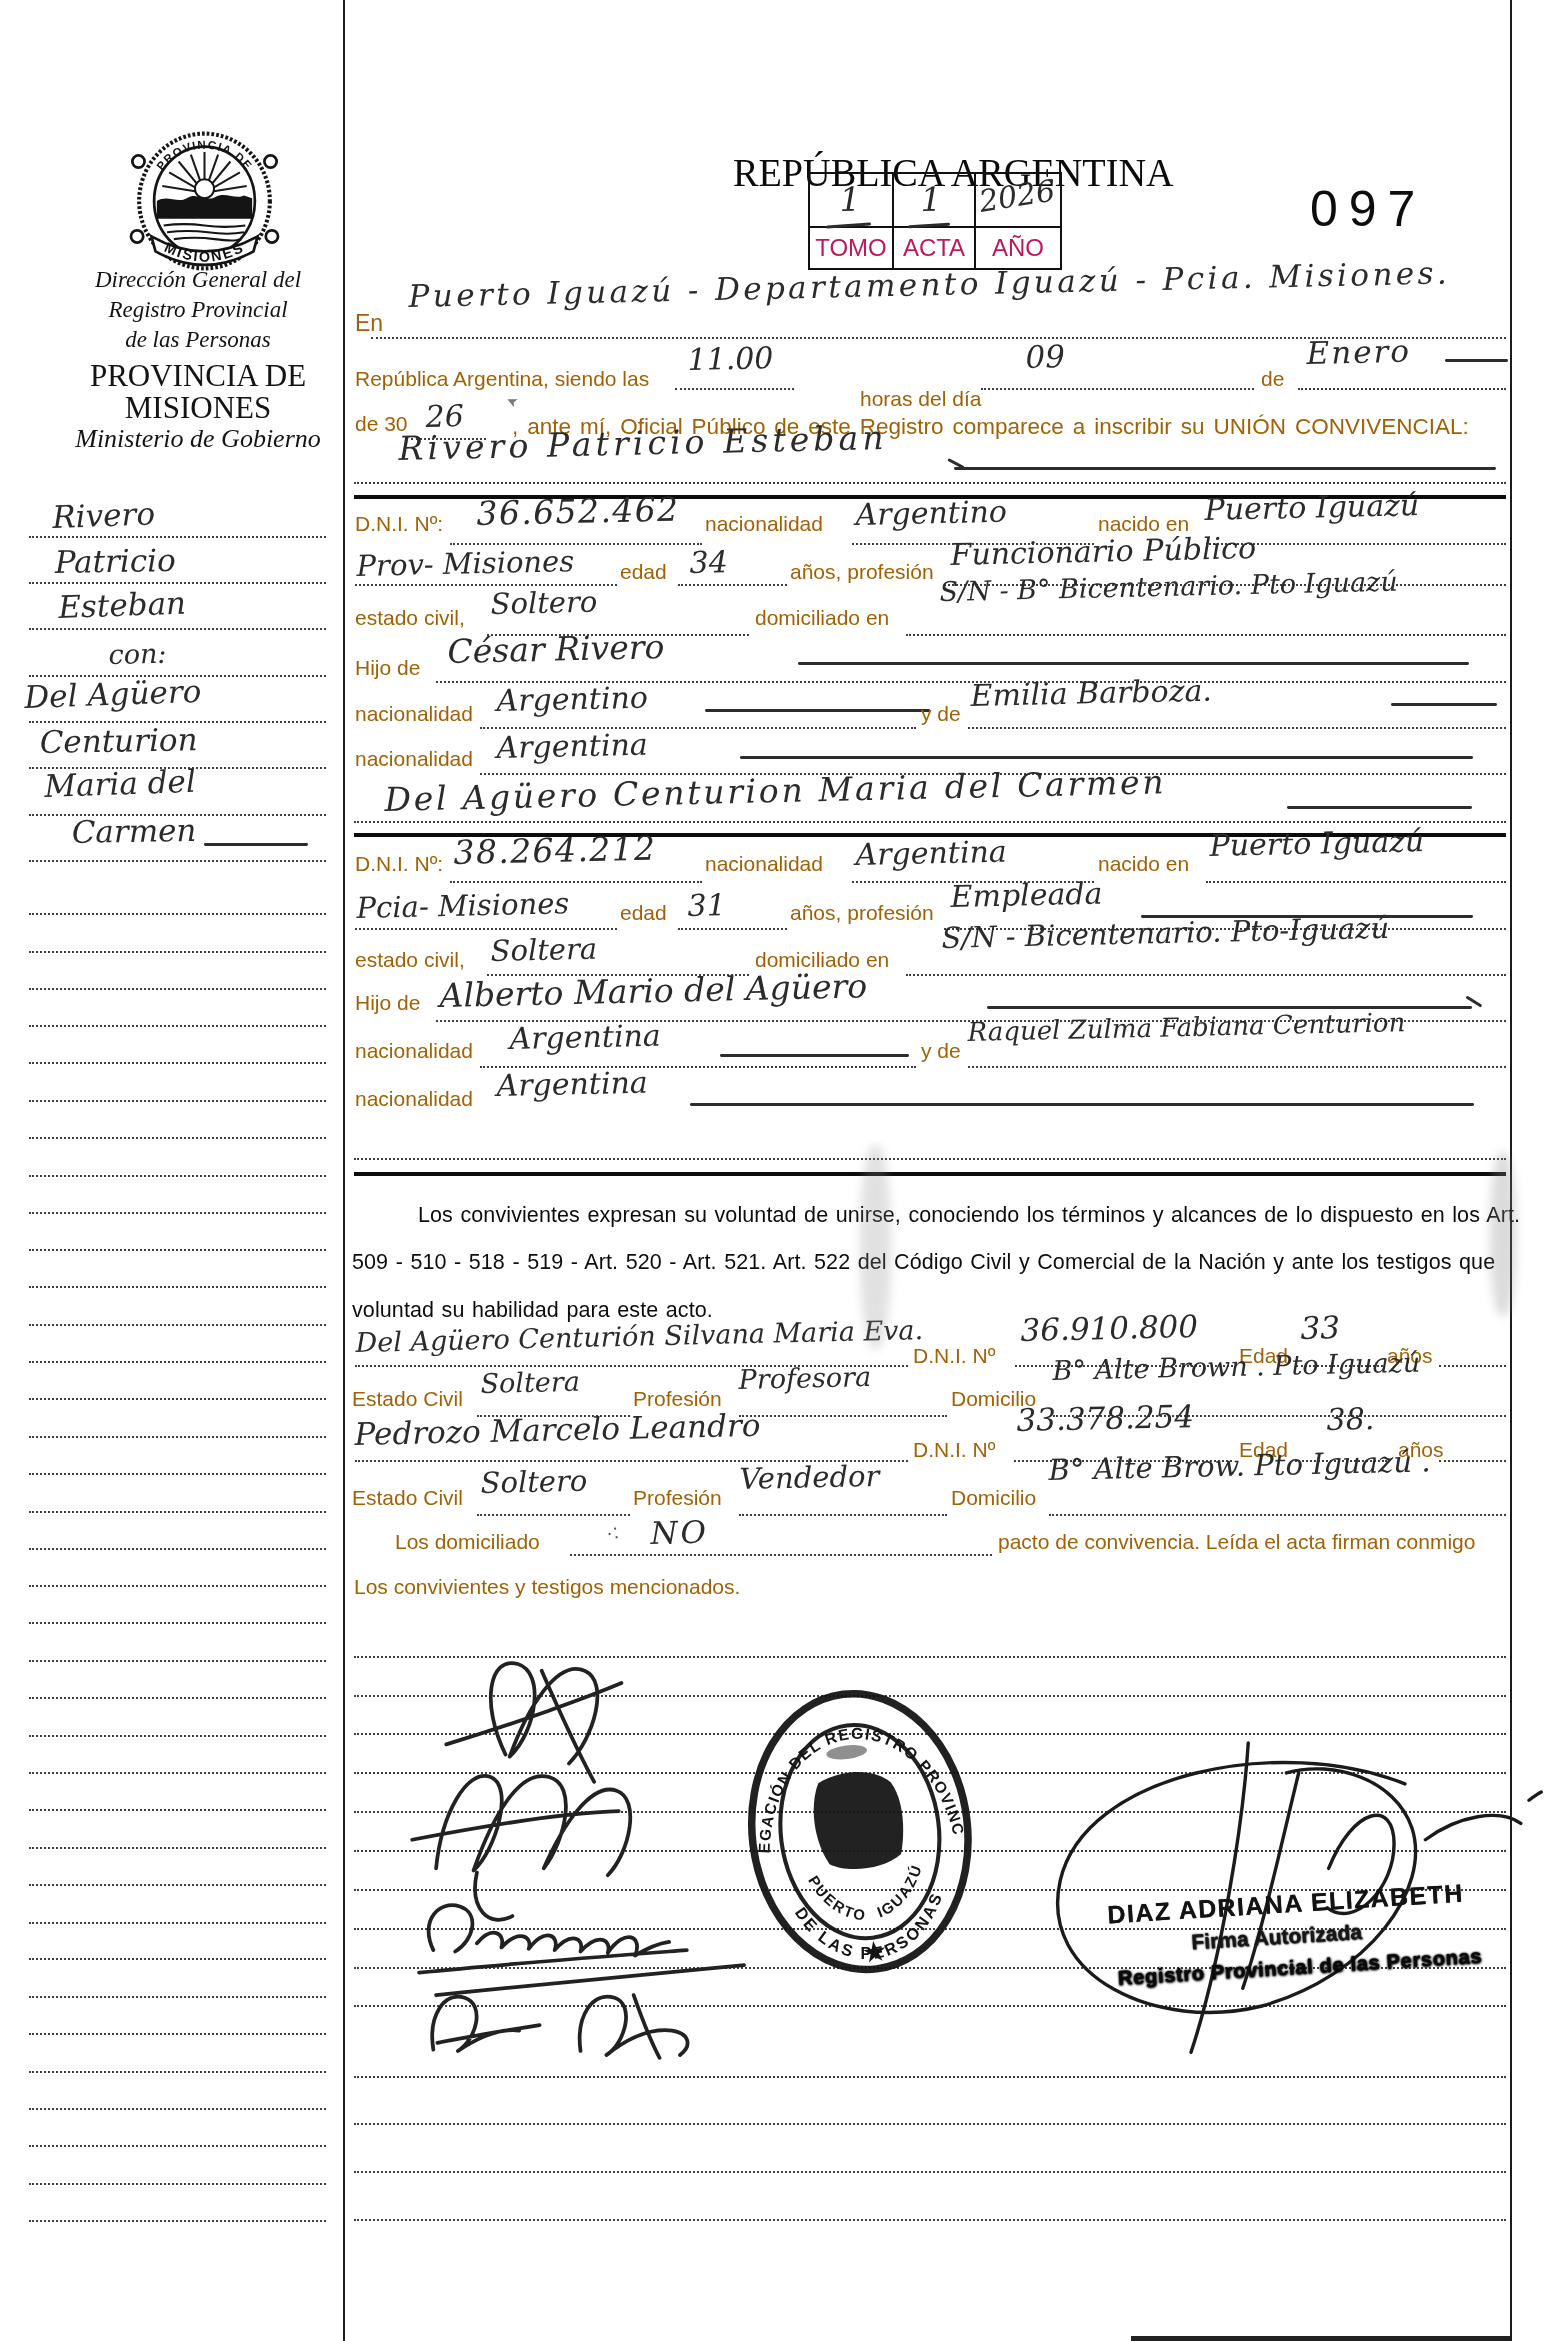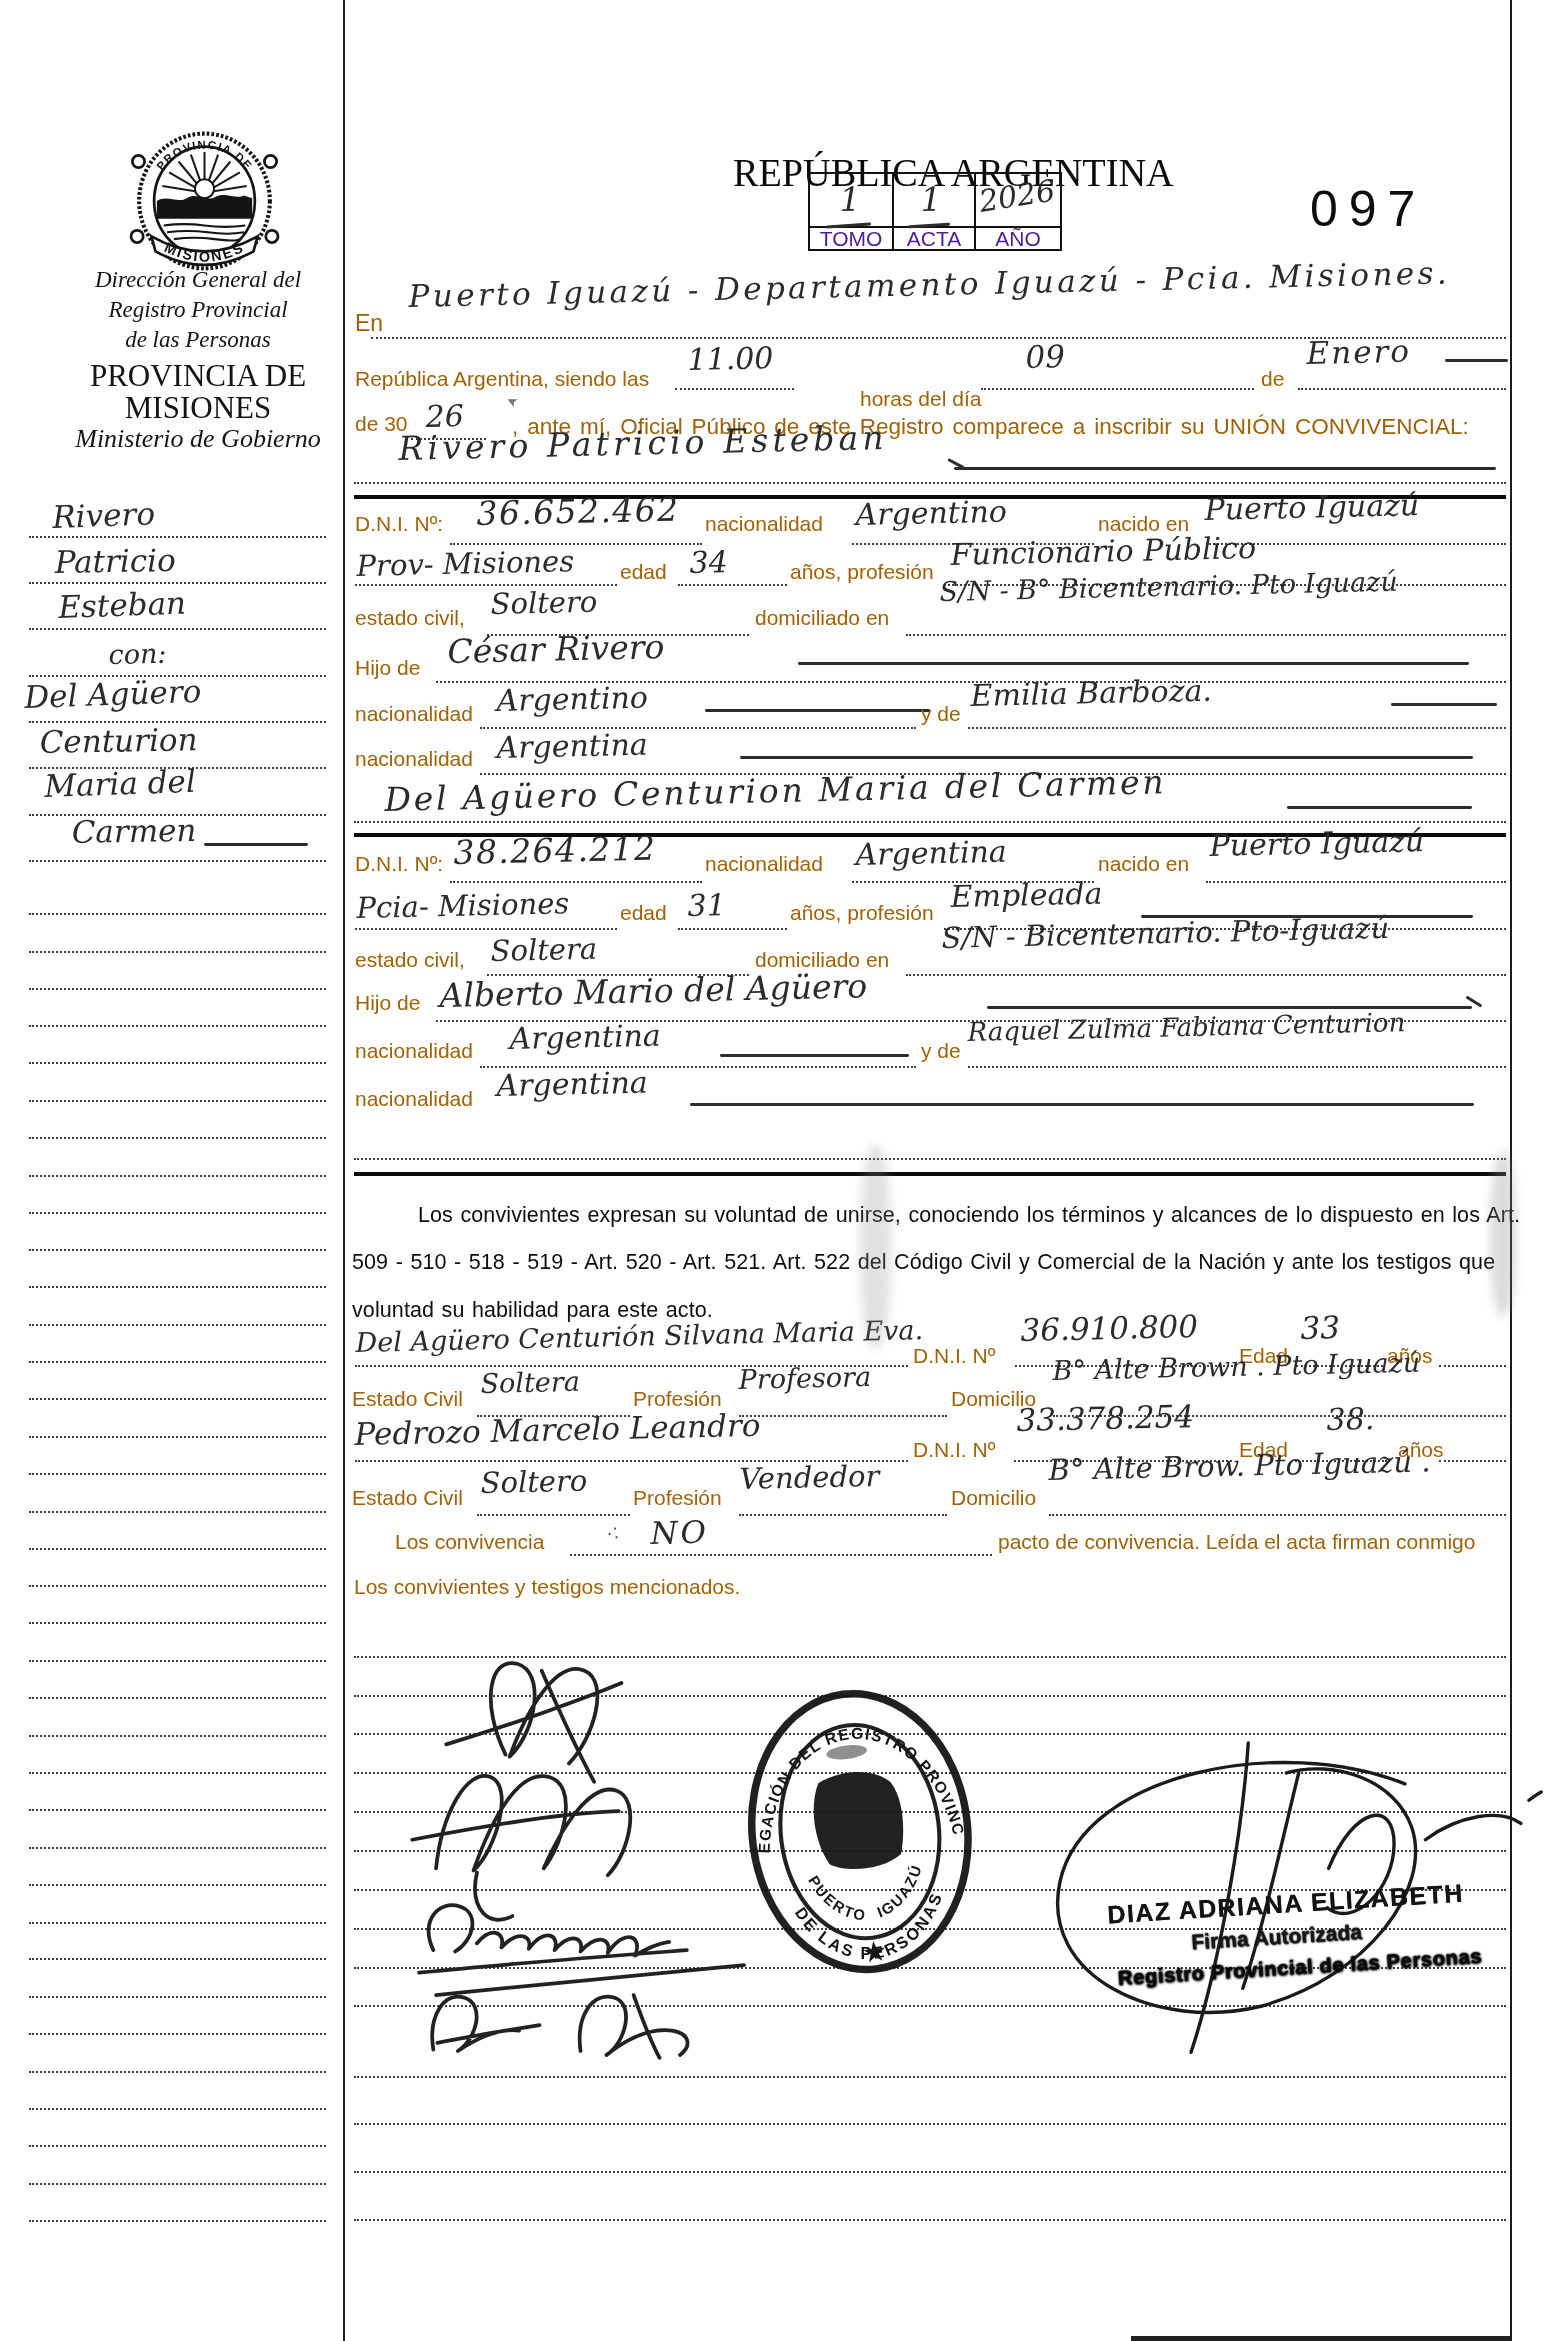--- a/index.html
+++ b/index.html
@@ -22,22 +22,22 @@
   .rl{position:absolute;height:4.1px;background:#0c0c0c;}
   .vl{position:absolute;width:2px;background:#1c1c1c;}
   .serif{font-family:"Liberation Serif",serif;}
   .ital{font-style:italic;}
   .sidebar-text{position:absolute;left:48px;width:300px;text-align:center;color:#141414;}
   
   .regtable{position:absolute;left:808px;top:172px;border:2.7px solid #111;display:flex;}
   .regcol{border-right:2.7px solid #111;display:flex;flex-direction:column;}
   .regcol:last-child{border-right:none;}
   .regval{height:52px;border-bottom:2.7px solid #111;position:relative;}
-  .reglab{height:21px;display:flex;align-items:center;justify-content:center;
-          font-size:21px;color:#4c1d95;}
+  .reglab{height:40px;display:flex;align-items:center;justify-content:center;
+          font-size:24px;color:#be185d;}
   .namestamp{position:absolute;left:1109px;top:1889px;transform:rotate(-3.5deg);
              font-family:"Liberation Sans",sans-serif;}
   .ns1{font-size:25px;font-weight:bold;letter-spacing:1.4px;color:#131313;
        text-shadow:0 0 0.7px #111;}
   .ns2{font-size:21px;font-weight:bold;color:#161616;margin:5.5px 0 0 82px;
        text-shadow:0 0 2px #222,0.7px 0.7px 1.4px #333;}
   .ns3{font-size:20px;font-weight:bold;letter-spacing:0.7px;color:#0a0a0a;margin:8.2px 0 0 6.8px;
        text-shadow:0 0 2px #000,0.7px 0.7px 2.7px #111,-0.7px 0.7px 2px #222;}
   .smudge{position:absolute;background:#8a8a8a;filter:blur(4.8px);border-radius:45%;}
   .para{position:absolute;font-size:21.5px;letter-spacing:0.1px;word-spacing:1.4px;
@@ -349,21 +349,21 @@
   <span class="lb" style="left:352px;top:1486px">Estado Civil</span>
   <span class="hw s42" style="left:481px;top:1466px">Soltero</span>
   <span class="dl" style="left:477px;top:1514px;width:153px"></span>
   <span class="lb" style="left:633px;top:1486px">Profesión</span>
   <span class="hw s42" style="left:740px;top:1462px">Vendedor</span>
   <span class="dl" style="left:739px;top:1514px;width:208px"></span>
   <span class="lb" style="left:951px;top:1486px">Domicilio</span>
   <span class="hw s42" style="left:1049px;top:1453px">B° Alte Brow. Pto Iguazú .</span>
   <span class="dl" style="left:1049px;top:1514px;width:457px"></span>
 
-  <span class="lb" style="left:395px;top:1530px">Los convivencia</span>
+  <span class="lb" style="left:395px;top:1530px">Los domiciliado</span>
   <span class="abs" style="left:606px;top:1521px;font-size:20.4px;color:#555;transform:rotate(-10deg)">·:</span>
   <span class="hw s46" style="left:651px;top:1515px;letter-spacing:2.7px">NO</span>
   <span class="dl" style="left:570px;top:1554px;width:422px"></span>
   <span class="lb" style="left:998px;top:1530px">pacto de convivencia. Leída el acta firman conmigo</span>
   <span class="lb" style="left:354px;top:1575px">Los convivientes y testigos mencionados.</span>
 
   <svg class="abs" style="left:0;top:0" width="1561" height="2342" viewBox="0 0 2291 3437">
     <g fill="none" stroke="#222" stroke-width="5.5" stroke-linecap="round" stroke-linejoin="round">
       <path d="M 742 2575 C 705 2500 718 2430 760 2442 C 800 2454 788 2540 748 2578 C 775 2505 818 2435 858 2452 C 895 2468 872 2550 835 2588 M 655 2560 C 760 2528 860 2492 912 2470 M 795 2452 C 815 2498 842 2560 872 2615"></path>
       <path d="M 640 2742 C 648 2662 685 2595 720 2608 C 755 2622 728 2715 695 2745 C 722 2668 762 2595 806 2608 C 848 2620 830 2700 798 2742 C 826 2678 868 2615 905 2628 C 940 2640 925 2718 892 2752 M 605 2700 C 720 2678 830 2660 908 2658 M 700 2748 C 688 2802 718 2830 752 2812"></path>

